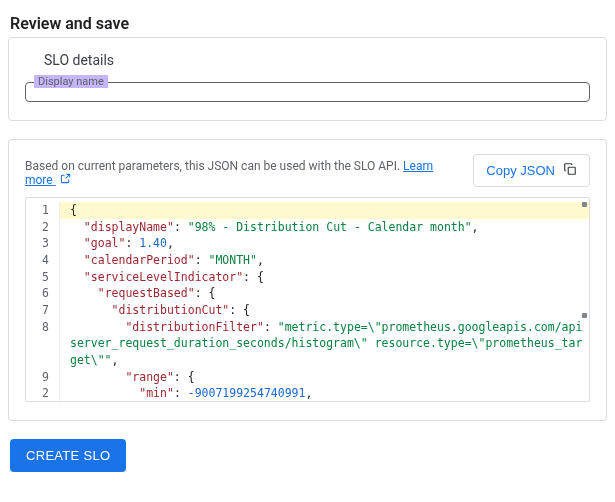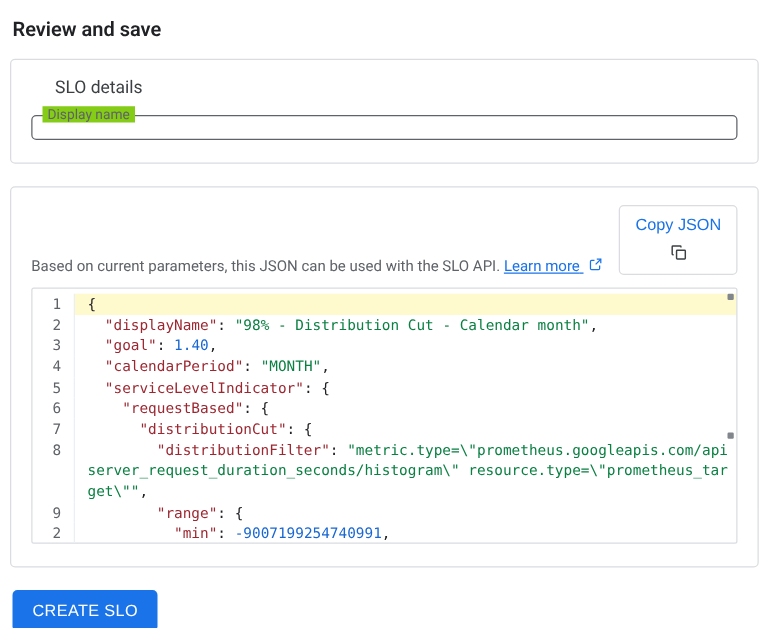--- a/index.html
+++ b/index.html
@@ -4,52 +4,51 @@
 <style>
   * { box-sizing: border-box; margin: 0; padding: 0; }
   body {
     font-family: "Google Sans", Roboto, Arial, sans-serif;
     font-size: 13px;
     color: #202124;
     background: #fff;
     width: 615px;
     padding: 14px 8px 14px 8px;
   }
-  h1 { font-size: 16px; font-weight: 600; margin-bottom: 14px; margin-left:2px; }
+  h1 { font-size: 16px; font-weight: 600; margin-bottom: 4px; margin-left:2px; }
   .card {
     border: 1px solid #dadce0;
     border-radius: 4px;
     padding: 14px 16px 18px 16px;
     margin-bottom: 18px;
     background: #fff;
   }
   .card-title { font-size: 14px; font-weight: 400; color:#3c4043; margin-bottom: 14px; margin-left: 19px; }
   .field { position: relative; border: 1px solid #5f6368; border-radius: 4px; padding: 10px 12px 8px 12px; }
   .field-label {
     position: absolute; top: -8px; left: 8px;
-    background: #84cc16; padding: 0 4px;
+    background: #c4b5fd; padding: 0 4px;
     font-size: 11px; color: #5f6368;
   }
   .field input {
     border: none; outline: none; width: 100%;
     font-size: 13px; color: #202124;
     font-family: inherit;
   }
   .help-row { display:flex; justify-content:space-between; align-items:flex-end; margin-bottom:10px; gap:12px;}
   .help-text { font-size: 12px; color: #5f6368; }
   .learn-link { color: #1a73e8; text-decoration: underline; cursor: pointer; }
   .ext-icon { display:inline-block; margin-left:4px; color:#1a73e8; }
   .copy-btn {
     border: 1px solid #dadce0; background: #fff;
     color: #1a73e8; font-size: 13px; font-weight:500;
     padding: 7px 12px; border-radius: 4px;
     display: inline-flex; align-items: center; gap: 8px;
     cursor: pointer;
     white-space: nowrap;
-    flex-direction: column;
   }
   .copy-icon { display:inline-block; }
   .code-pane {
     border: 1px solid #dadce0; border-radius: 2px;
     font-family: Menlo, Consolas, monospace;
     font-size: 11.5px; line-height: 1.45;
     position: relative;
     padding: 4px 0 4px 0;
     max-height: 205px;
     overflow: hidden;

